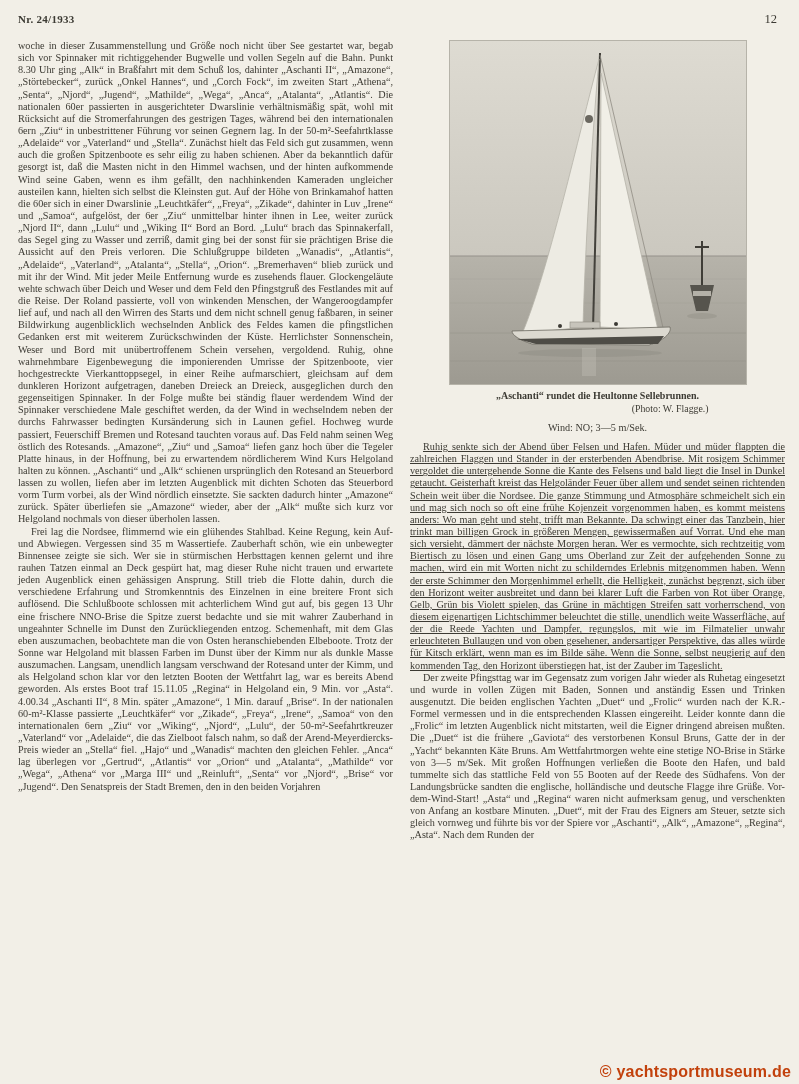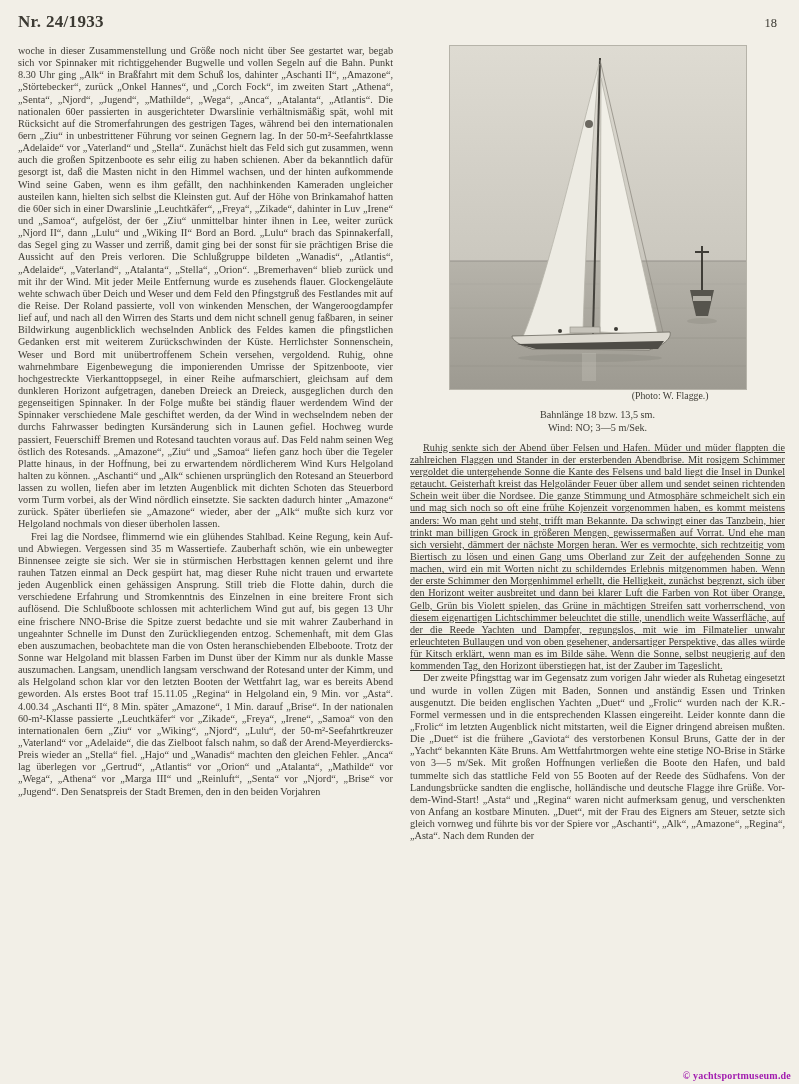--- a/index.html
+++ b/index.html
@@ -11,21 +11,21 @@
     color:#3c3a33;
     font-family:"Liberation Serif", serif;
     box-sizing:border-box;
     padding:12px 14px 0 18px;
     overflow:hidden;
   }
   .page-header {
     display:flex; justify-content:space-between; align-items:baseline;
     margin-bottom:13px; padding-right:8px;
   }
-  .issue { font-weight:bold; font-size:17px; letter-spacing:.3px; }
+  .issue { font-weight:bold; font-size:11px; letter-spacing:.3px; }
   .pageno { font-size:12.5px; }
   .columns { display:flex; gap:17px; }
   .col { width:376px; }
   .body-text {
     font-size:10.2px; line-height:1.19;
     text-align:justify; margin:0;
     hyphens:auto; -webkit-hyphens:auto;
   }
   .indent { text-indent:13px; }
   .photo-figure { margin:0 auto 6px auto; width:298px; }
@@ -45,33 +45,33 @@
     font-size:9.8px; line-height:1.25;
   }
   .section-title {
     text-align:center; font-size:11px; font-weight:bold;
     margin:9px 0 2px 0;
   }
   .section-sub { text-align:center; font-size:10.2px; line-height:1.3; }
   .after-head { margin-top:7px;text-decoration:underline; }
   .watermark {
     position:absolute; right:8px; bottom:3px;
-    font-family:Liberation Serif, serif;
-    font-weight:bold; font-size:10px;
-    color:#a21caf; letter-spacing:.2px;
+    font-family:Liberation Sans, sans-serif;
+    font-weight:bold; font-size:16px;
+    color:#c2410c; letter-spacing:.2px;
   }
 </style>
 </head>
 <body>
 
 <div class="page">
 
   <header class="page-header">
     <span class="issue">Nr. 24/1933</span>
-    <span class="pageno">18</span>
+    <span class="pageno">12</span>
   </header>
 
   <div class="columns">
 
     <div class="col col-left">
       <p class="body-text">woche in dieser Zusammenstellung und Größe noch nicht über See gestartet war, begab sich vor Spinnaker mit richtiggehender Bugwelle und vollen Segeln auf die Bahn. Punkt 8.30 Uhr ging „Alk“ in Braßfahrt mit dem Schuß los, dahinter „Aschanti II“, „Amazone“, „Störtebecker“, zurück „Onkel Hannes“, und „Corch Fock“, im zweiten Start „Athena“, „Senta“, „Njord“, „Jugend“, „Mathilde“, „Wega“, „Anca“, „Atalanta“, „Atlantis“. Die nationalen 60er passierten in ausgerichteter Dwarslinie verhältnismäßig spät, wohl mit Rücksicht auf die Stromerfahrungen des gestrigen Tages, während bei den internationalen 6ern „Ziu“ in unbestrittener Führung vor seinen Gegnern lag. In der 50-m²-Seefahrtklasse „Adelaide“ vor „Vaterland“ und „Stella“. Zunächst hielt das Feld sich gut zusammen, wenn auch die großen Spitzenboote es sehr eilig zu haben schienen. Aber da bekanntlich dafür gesorgt ist, daß die Masten nicht in den Himmel wachsen, und der hinten aufkommende Wind seine Gaben, wenn es ihm gefällt, den nachhinkenden Kameraden ungleicher austeilen kann, hielten sich selbst die Kleinsten gut. Auf der Höhe von Brinkamahof hatten die 60er sich in einer Dwarslinie „Leuchtkäfer“, „Freya“, „Zikade“, dahinter in Luv „Irene“ und „Samoa“, aufgelöst, der 6er „Ziu“ unmittelbar hinter ihnen in Lee, weiter zurück „Njord II“, dann „Lulu“ und „Wiking II“ Bord an Bord. „Lulu“ brach das Spinnakerfall, das Segel ging zu Wasser und zerriß, damit ging bei der sonst für sie prächtigen Brise die Aussicht auf den Preis verloren. Die Schlußgruppe bildeten „Wanadis“, „Atlantis“, „Adelaide“, „Vaterland“, „Atalanta“, „Stella“, „Orion“. „Bremerhaven“ blieb zurück und mit ihr der Wind. Mit jeder Meile Entfernung wurde es zusehends flauer. Glockengeläute wehte schwach über Deich und Weser und dem Feld den Pfingstgruß des Festlandes mit auf die Reise. Der Roland passierte, voll von winkenden Menschen, der Wangeroogdampfer lief auf, und nach all den Wirren des Starts und dem nicht schnell genug faßbaren, in seiner Bildwirkung augenblicklich wechselnden Anblick des Feldes kamen die pfingstlichen Gedanken erst mit weiterem Zurückschwinden der Küste. Herrlichster Sonnenschein, Weser und Bord mit unübertroffenem Schein versehen, vergoldend. Ruhig, ohne wahrnehmbare Eigenbewegung die imponierenden Umrisse der Spitzenboote, vier hochgestreckte Vierkanttoppsegel, in einer Reihe aufmarschiert, gleichsam auf dem dunkleren Horizont aufgetragen, daneben Dreieck an Dreieck, ausgeglichen durch den gegenseitigen Spinnaker. In der Folge mußte bei ständig flauer werdendem Wind der Spinnaker verschiedene Male geschiftet werden, da der Wind in wechselndem neben der durchs Fahrwasser bedingten Kursänderung sich in Launen gefiel. Hochweg wurde passiert, Feuerschiff Bremen und Rotesand tauchten voraus auf. Das Feld nahm seinen Weg östlich des Rotesands. „Amazone“, „Ziu“ und „Samoa“ liefen ganz hoch über die Tegeler Platte hinaus, in der Hoffnung, bei zu erwartendem nördlicherem Wind Kurs Helgoland halten zu können. „Aschanti“ und „Alk“ schienen ursprünglich den Rotesand an Steuerbord lassen zu wollen, liefen aber im letzten Augenblick mit dichten Schoten das Steuerbord vorm Turm vorbei, als der Wind nördlich einsetzte. Sie sackten dadurch hinter „Amazone“ zurück. Später überliefen sie „Amazone“ wieder, aber der „Alk“ mußte sich kurz vor Helgoland nochmals von dieser überholen lassen.</p>
       <p class="body-text indent">Frei lag die Nordsee, flimmernd wie ein glühendes Stahlbad. Keine Regung, kein Auf- und Abwiegen. Vergessen sind 35 m Wassertiefe. Zauberhaft schön, wie ein unbewegter Binnensee zeigte sie sich. Wer sie in stürmischen Herbsttagen kennen gelernt und ihre rauhen Tatzen einmal an Deck gespürt hat, mag dieser Ruhe nicht trauen und erwartete jeden Augenblick einen gehässigen Ansprung. Still trieb die Flotte dahin, durch die verschiedene Erfahrung und Stromkenntnis des Einzelnen in eine breitere Front sich auflösend. Die Schlußboote schlossen mit achterlichem Wind gut auf, bis gegen 13 Uhr eine frischere NNO-Brise die Spitze zuerst bedachte und sie mit wahrer Zauberhand in ungeahnter Schnelle im Dunst den Zurückliegenden entzog. Schemenhaft, mit dem Glas eben auszumachen, beobachtete man die von Osten heranschiebenden Elbeboote. Trotz der Sonne war Helgoland mit blassen Farben im Dunst über der Kimm nur als dunkle Masse auszumachen. Langsam, unendlich langsam verschwand der Rotesand unter der Kimm, und als Helgoland schon klar vor den letzten Booten der Wettfahrt lag, war es bereits Abend geworden. Als erstes Boot traf 15.11.05 „Regina“ in Helgoland ein, 9 Min. vor „Asta“. 4.00.34 „Aschanti II“, 8 Min. später „Amazone“, 1 Min. darauf „Brise“. In der nationalen 60-m²-Klasse passierte „Leuchtkäfer“ vor „Zikade“, „Freya“, „Irene“, „Samoa“ von den internationalen 6ern „Ziu“ vor „Wiking“, „Njord“, „Lulu“, der 50-m²-Seefahrtkreuzer „Vaterland“ vor „Adelaide“, die das Zielboot falsch nahm, so daß der Arend-Meyerdiercks-Preis wieder an „Stella“ fiel. „Hajo“ und „Wanadis“ machten den gleichen Fehler. „Anca“ lag überlegen vor „Gertrud“, „Atlantis“ vor „Orion“ und „Atalanta“, „Mathilde“ vor „Wega“, „Athena“ vor „Marga III“ und „Reinluft“, „Senta“ vor „Njord“, „Brise“ vor „Jugend“. Den Senatspreis der Stadt Bremen, den in den beiden Vorjahren</p>
     </div>
 
     <div class="col col-right">
@@ -117,26 +117,26 @@
             <g>
               <line x1="252" y1="200" x2="252" y2="244" stroke="#3f3d37" stroke-width="2"></line>
               <line x1="245" y1="206" x2="259" y2="206" stroke="#3f3d37" stroke-width="2"></line>
               <polygon points="240,244 264,244 258,270 246,270" fill="#56544d"></polygon>
               <rect x="243" y="250" width="18" height="5" fill="#b4b1a8"></rect>
               <ellipse cx="252" cy="275" rx="15" ry="3" fill="#8f8c83" opacity="0.4"></ellipse>
             </g>
           </svg>
         </div>
         <figcaption>
+          <div class="caption-line1">„Aschanti“ rundet die Heultonne Sellebrunnen.</div>
           <div class="caption-line2">(Photo: W. Flagge.)</div>
         </figcaption>
       </figure>
 
 
-      <div class="section-sub">Bahnlänge 18 bzw. 13,5 sm.</div>
       <div class="section-sub">Wind: NO; 3—5 m/Sek.</div>
 
       <p class="body-text indent after-head">Ruhig senkte sich der Abend über Felsen und Hafen. Müder und müder flappten die zahlreichen Flaggen und Stander in der ersterbenden Abendbrise. Mit rosigem Schimmer vergoldet die untergehende Sonne die Kante des Felsens und bald liegt die Insel in Dunkel getaucht. Geisterhaft kreist das Helgoländer Feuer über allem und sendet seinen richtenden Schein weit über die Nordsee. Die ganze Stimmung und Atmosphäre schmeichelt sich ein und mag sich noch so oft eine frühe Kojenzeit vorgenommen haben, es kommt meistens anders: Wo man geht und steht, trifft man Bekannte. Da schwingt einer das Tanzbein, hier trinkt man billigen Grock in größeren Mengen, gewissermaßen auf Vorrat. Und ehe man sich versieht, dämmert der nächste Morgen heran. Wer es vermochte, sich rechtzeitig vom Biertisch zu lösen und einen Gang ums Oberland zur Zeit der aufgehenden Sonne zu machen, wird ein mit Worten nicht zu schilderndes Erlebnis mitgenommen haben. Wenn der erste Schimmer den Morgenhimmel erhellt, die Helligkeit, zunächst begrenzt, sich über den Horizont weiter ausbreitet und dann bei klarer Luft die Farben von Rot über Orange, Gelb, Grün bis Violett spielen, das Grüne in mächtigen Streifen satt vorherrschend, von diesem eigenartigen Lichtschimmer beleuchtet die stille, unendlich weite Wasserfläche, auf der die Reede Yachten und Dampfer, regungslos, mit wie im Filmatelier unwahr erleuchteten Bullaugen und von oben gesehener, andersartiger Perspektive, das alles würde für Kitsch erklärt, wenn man es im Bilde sähe. Wenn die Sonne, selbst neugierig auf den kommenden Tag, den Horizont überstiegen hat, ist der Zauber im Tageslicht.</p>
       <p class="body-text indent">Der zweite Pfingsttag war im Gegensatz zum vorigen Jahr wieder als Ruhetag eingesetzt und wurde in vollen Zügen mit Baden, Sonnen und anständig Essen und Trinken ausgenutzt. Die beiden englischen Yachten „Duet“ und „Frolic“ wurden nach der K.R.-Formel vermessen und in die entsprechenden Klassen eingereiht. Leider konnte dann die „Frolic“ im letzten Augenblick nicht mitstarten, weil die Eigner dringend abreisen mußten. Die „Duet“ ist die frühere „Gaviota“ des verstorbenen Konsul Bruns, Gatte der in der „Yacht“ bekannten Käte Bruns. Am Wettfahrtmorgen wehte eine stetige NO-Brise in Stärke von 3—5 m/Sek. Mit großen Hoffnungen verließen die Boote den Hafen, und bald tummelte sich das stattliche Feld von 55 Booten auf der Reede des Südhafens. Von der Landungsbrücke sandten die englische, holländische und deutsche Flagge ihre Grüße. Vor-dem-Wind-Start! „Asta“ und „Regina“ waren nicht aufmerksam genug, und verschenkten von Anfang an kostbare Minuten. „Duet“, mit der Frau des Eigners am Steuer, setzte sich gleich vornweg und führte bis vor der Spiere vor „Aschanti“, „Alk“, „Amazone“, „Regina“, „Asta“. Nach dem Runden der</p>
 
     </div>
   </div>
 
   <div class="watermark">
     <span>© yachtsportmuseum.de</span>

